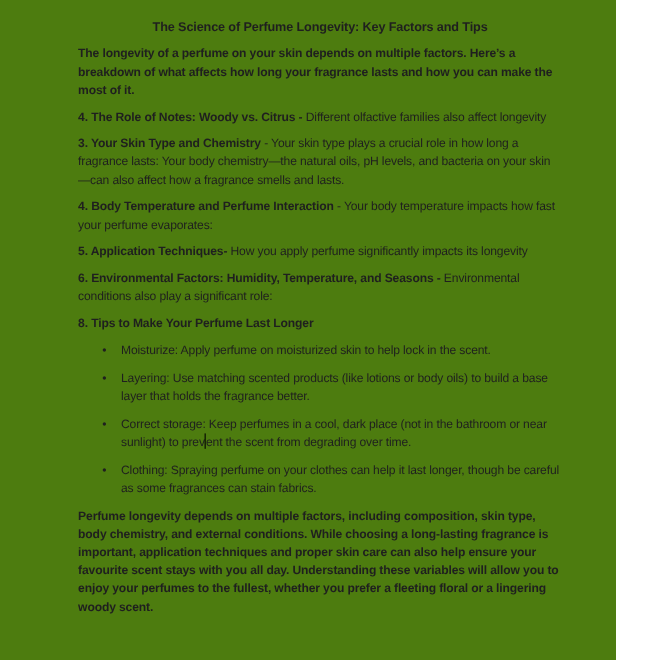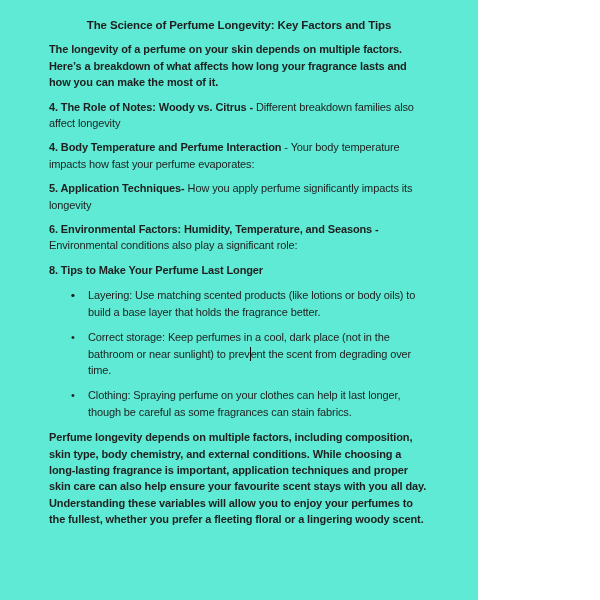--- a/index.html
+++ b/index.html
@@ -3,24 +3,24 @@
 <meta charset="utf-8">
 <style>
   * { margin: 0; padding: 0; box-sizing: border-box; }
   html, body {
     width: 600px;
     height: 600px;
     background: #ffffff;
     overflow: hidden;
   }
   .page {
-    width: 478px;
+    width: 560px;
     height: 600px;
-    background: #5eead4;
-    padding: 17px 49px 0 49px;
+    background: #4d7c0f;
+    padding: 17px 49px 0 71px;
     font-family: "Liberation Sans", "DejaVu Sans", sans-serif;
     font-size: 11px;
     line-height: 16.4px;
     letter-spacing: -0.12px;
     color: #1f1f1f;
   }
   .doc-title {
     font-weight: 700;
     font-size: 11.5px;
     text-align: center;
@@ -57,33 +57,34 @@
 </head>
 <body>
 
 <div class="page">
 
   <p class="doc-title">The Science of Perfume Longevity: Key Factors and Tips</p>
 
   <p class="para bold">The longevity of a perfume on your skin depends on multiple factors. Here’s a breakdown of what affects how long your fragrance lasts and how you can make the most of it.</p>
 
 
-  <p class="para"><b>4. The Role of Notes: Woody vs. Citrus - </b><span>Different breakdown families also affect longevity</span></p>
+  <p class="para"><b>4. The Role of Notes: Woody vs. Citrus - </b><span>Different olfactive families also affect longevity</span></p>
 
+  <p class="para"><b>3. Your Skin Type and Chemistry</b><span> - Your skin type plays a crucial role in how long a fragrance lasts: Your body chemistry—the natural oils, pH levels, and bacteria on your skin—can also affect how a fragrance smells and lasts.</span></p>
 
   <p class="para"><b>4. Body Temperature and Perfume Interaction</b><span> - Your body temperature impacts how fast your perfume evaporates:</span></p>
 
   <p class="para"><b>5. Application Techniques-</b><span> How you apply perfume significantly impacts its longevity</span></p>
 
   <p class="para"><b>6. Environmental Factors: Humidity, Temperature, and Seasons - </b><span>Environmental conditions also play a significant role:</span></p>
 
   <p class="para"><b>8. Tips to Make Your Perfume Last Longer</b></p>
 
   <ul class="tips">
-    <li><span class="bullet">•</span></li>
+    <li><span class="bullet">•</span><span>Moisturize: Apply perfume on moisturized skin to help lock in the scent.</span></li>
     <li><span class="bullet">•</span><span>Layering: Use matching scented products (like lotions or body oils) to build a base layer that holds the fragrance better.</span></li>
     <li><span class="bullet">•</span><span>Correct storage: Keep perfumes in a cool, dark place (not in the bathroom or near sunlight) to prev</span><span class="caret"></span><span>ent the scent from degrading over time.</span></li>
     <li><span class="bullet">•</span><span>Clothing: Spraying perfume on your clothes can help it last longer, though be careful as some fragrances can stain fabrics.</span></li>
   </ul>
 
   <p class="para bold">Perfume longevity depends on multiple factors, including composition, skin type, body chemistry, and external conditions. While choosing a long-lasting fragrance is important, application techniques and proper skin care can also help ensure your favourite scent stays with you all day. Understanding these variables will allow you to enjoy your perfumes to the fullest, whether you prefer a fleeting floral or a lingering woody scent.</p>
 
 </div>
 
 </body></html>

